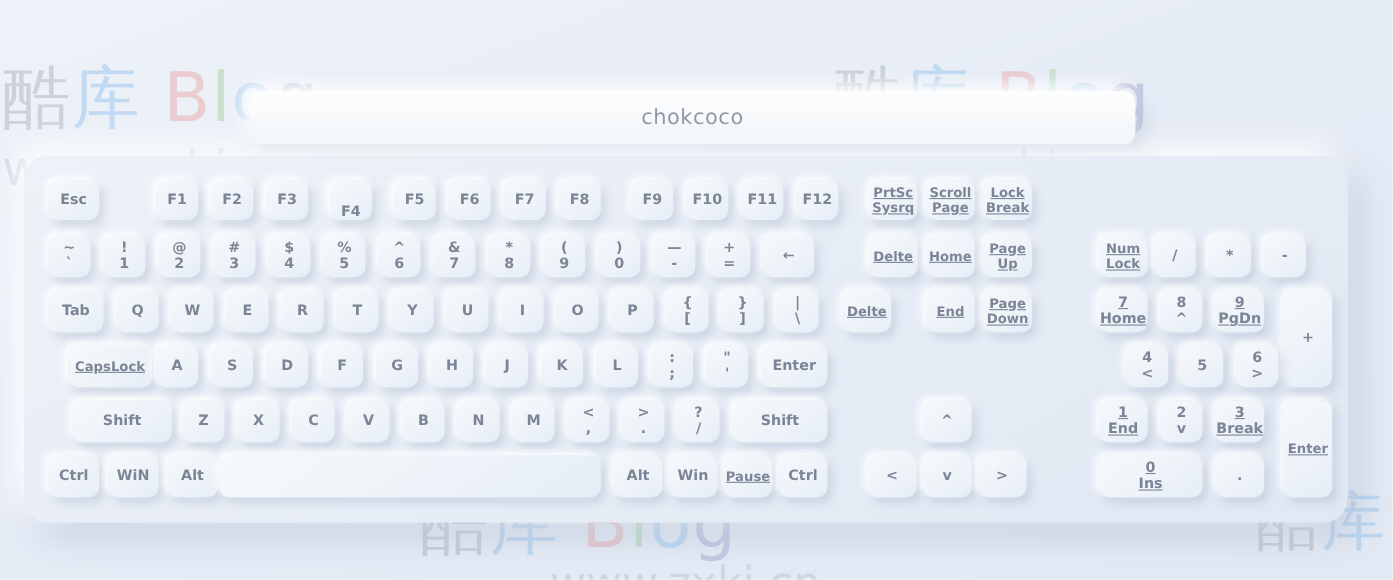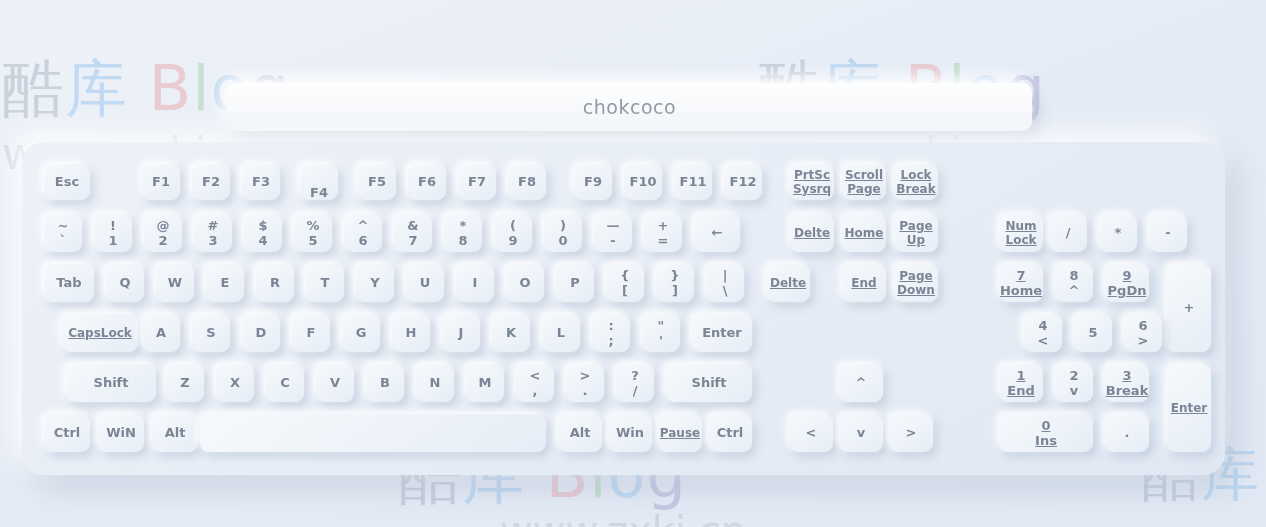--- a/index.html
+++ b/index.html
@@ -25,21 +25,21 @@
   .wm-logo .l   { color: rgba(150,205,150,.42); }
   .wm-logo .o   { color: rgba(140,190,235,.42); }
   .wm-logo .g   { color: rgba(150,150,200,.40); }
 
   .wm-url { font-size: 44px; color: rgba(150,160,178,.34); letter-spacing: 0px; }
 
   #wm-a      { left: 2px;   top: 58px; }
   #wm-a-url  { left: 2px;   top: 128px; }
   #wm-b      { left: 758px; top: 58px; }
   #wm-b-url  { left: 758px; top: 128px; }
-  #wm-c      { left: 399px; top: 445px; }
+  #wm-c      { left: 382px; top: 445px; }
   #wm-d      { left: 1142px;top: 445px; font-size: 58px; }
   #wm-e      { left: 500px; top: 508px; font-size: 40px; color: rgba(150,160,178,.28); }
 
   
   .screen {
     position: absolute;
     left: 227px; top: 83px;
     width: 805px; height: 48px;
     border-radius: 10px;
     background: linear-gradient(180deg, #fdfefe 0%, #f7f9fb 55%, #eef2f7 100%);

